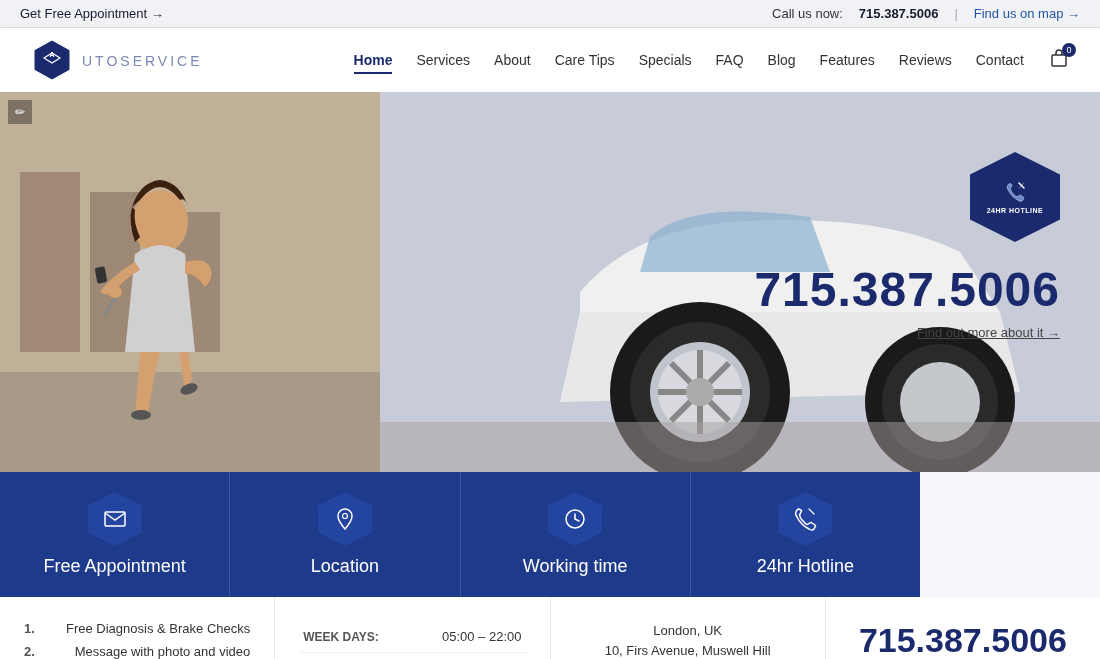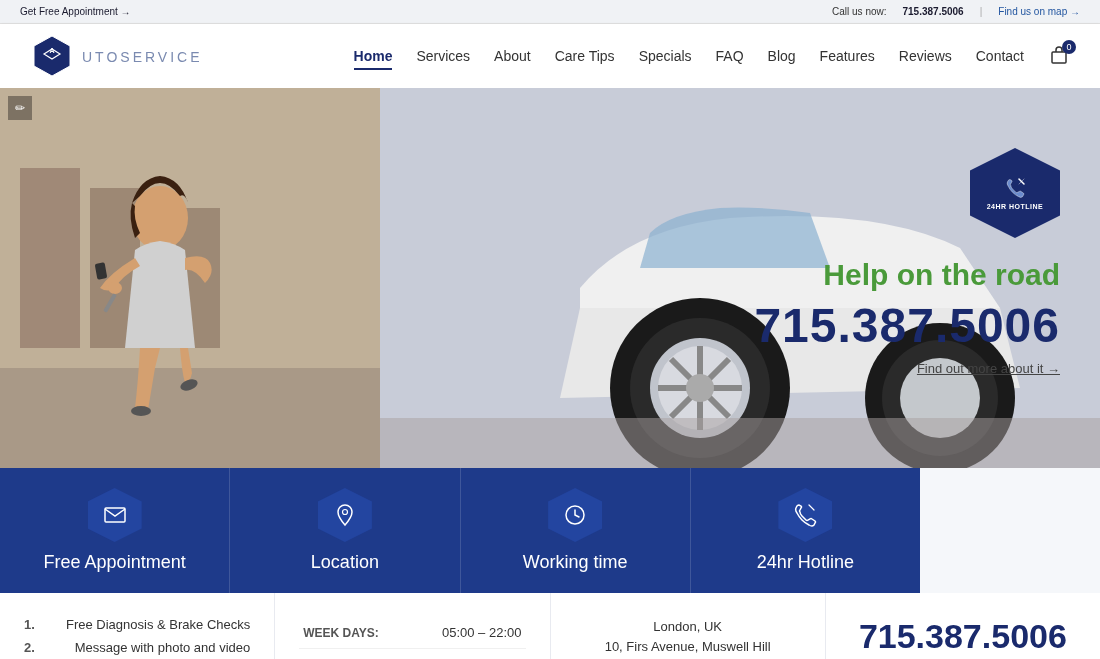--- a/index.html
+++ b/index.html
@@ -5,21 +5,21 @@
     * { margin: 0; padding: 0; box-sizing: border-box; }
     body { font-family: 'Segoe UI', Arial, sans-serif; width: 1100px; overflow-x: hidden; background: #f5f7fa; }
 
     
     .top-bar {
       background: #f0f2f5;
       display: flex;
       justify-content: space-between;
       align-items: center;
       padding: 6px 20px;
-      font-size: 10px;
+      font-size: 13px;
       color: #333;
       border-bottom: 1px solid #e0e0e0;
     }
     .top-bar a { color: #333; text-decoration: none; }
     .top-bar .left-link { color: #1a1a2e; }
     .top-bar .right-info { display: flex; align-items: center; gap: 16px; }
     .top-bar .phone-bold { font-weight: bold; color: #1a1a2e; }
     .top-bar .map-link { color: #2356a0; font-weight: 500; }
     .top-bar .separator { color: #aaa; }
 
@@ -42,21 +42,21 @@
       width: 44px;
       height: 44px;
     }
     .logo-text {
       font-size: 18px;
       color: #1a2a6c;
       font-weight: 700;
       letter-spacing: 1px;
     }
     .logo-text span { color: #7a8ab0; font-weight: 400; font-size: 14px; letter-spacing: 3px; }
-    nav { display: flex; align-items: flex-end; gap: 4px; }
+    nav { display: flex; align-items: center; gap: 4px; }
     nav a {
       text-decoration: none;
       color: #333;
       font-size: 14px;
       padding: 6px 10px;
       position: relative;
     }
     nav a.active {
       color: #1a2a6c;
       font-weight: 600;
@@ -364,21 +364,20 @@
     <div class="hotline-hex">
       <div class="hex-badge">
         <svg width="22" height="22" viewBox="0 0 22 22" class="phone-svg">
           <path d="M6 2 Q5 2 4 3 L3 5 Q2 7 4 10 Q6 14 9 17 Q12 20 16 22 Q19 24 21 22 L22 20 Q23 19 22 18 L19 16 Q18 15 17 16 L15 17 Q14 18 13 17 Q11 15 9 13 Q7 11 7 9 Q6 8 7 7 L8 5 Q9 4 8 3 Z" fill="#6a8acc" stroke="#fff" stroke-width="0.5" transform="scale(0.85) translate(1,1)"></path>
           <path d="M15 2 L20 7" stroke="#fff" stroke-width="1.5" stroke-linecap="round"></path>
           <path d="M20 2 L15 7" stroke="#fff" stroke-width="0.8" stroke-linecap="round" opacity="0.5"></path>
         </svg>
         <span style="font-size:7px;color:#fff;font-weight:bold;letter-spacing:0.5px;">24HR HOTLINE</span>
       </div>
     </div>
-    <div class="hero-tagline">Help on the road</div>
     <div class="hero-phone">715.387.5006</div>
     <div class="hero-findout">
       <a href="#">Find out more about it →</a>
     </div>
   </div>
 </div>
 
 <div class="info-strip">
   <div class="info-block">
     <div class="icon-hex">

